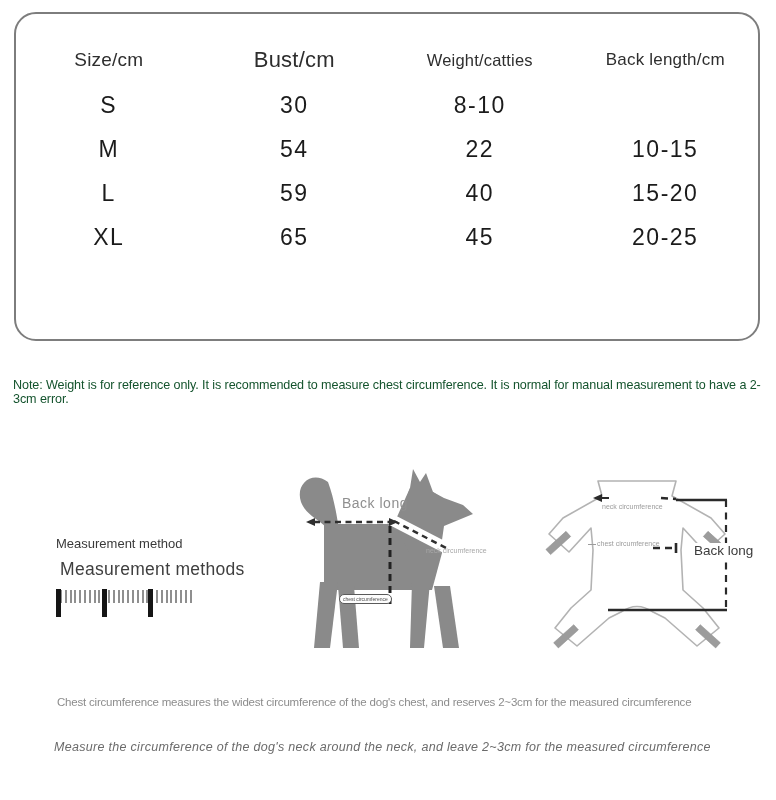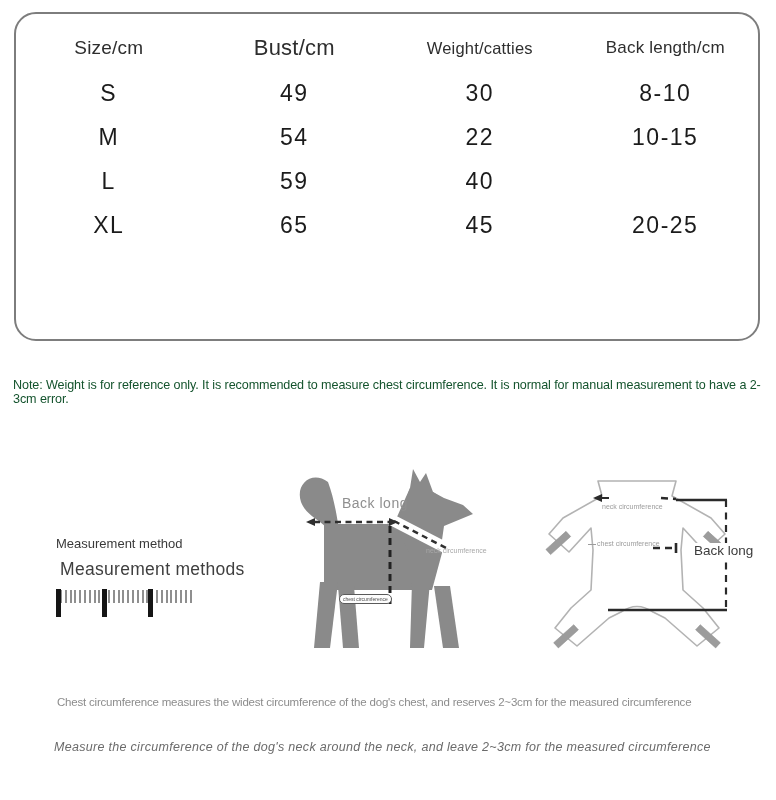--- a/index.html
+++ b/index.html
@@ -5,21 +5,21 @@
   html,body{margin:0;padding:0;background:#ffffff;}
   .page{
     position:relative;width:776px;height:800px;overflow:hidden;
     background:#ffffff;font-family:"Liberation Sans",sans-serif;
   }
 
   
   .size-card{
     position:absolute;left:14px;top:12px;width:746px;height:329px;
     border:2px solid #7d7d7d;border-radius:22px;background:#fff;box-sizing:border-box;
-    padding-top:13px;
+    padding-top:25px;
   }
   .t-row{display:grid;grid-template-columns:1fr 1fr 1fr 1fr;align-items:center;height:44px;}
   .t-row.t-head{height:42px;margin-bottom:2px;}
   .t-cell{text-align:center;color:#1b1b1b;font-size:23px;font-weight:500;letter-spacing:1.5px;}
   .t-head .t-cell{color:#2e2e2e;font-weight:400;letter-spacing:0.2px;}
   .t-head .c1{font-size:19px;}
   .t-head .c2{font-size:22px;}
   .t-head .c3{font-size:17px;}
   .t-head .c4{font-size:16.5px;}
 
@@ -69,34 +69,34 @@
 
   <section class="size-card">
     <div class="t-row t-head">
       <div class="t-cell c1">Size/cm</div>
       <div class="t-cell c2">Bust/cm</div>
       <div class="t-cell c4">Weight/catties</div>
       <div class="t-cell c3">Back length/cm</div>
     </div>
     <div class="t-row">
       <div class="t-cell">S</div>
-      <div class="t-cell">49</div>
       <div class="t-cell">30</div>
       <div class="t-cell">8-10</div>
     </div>
     <div class="t-row">
       <div class="t-cell">M</div>
       <div class="t-cell">54</div>
       <div class="t-cell">22</div>
       <div class="t-cell">10-15</div>
     </div>
     <div class="t-row">
       <div class="t-cell">L</div>
       <div class="t-cell">59</div>
       <div class="t-cell">40</div>
+      <div class="t-cell">15-20</div>
     </div>
     <div class="t-row">
       <div class="t-cell">XL</div>
       <div class="t-cell">65</div>
       <div class="t-cell">45</div>
       <div class="t-cell">20-25</div>
     </div>
   </section>
 
   <p class="note">Note: Weight is for reference only. It is recommended to measure chest circumference. It is normal for manual measurement to have a 2-3cm error.</p>

